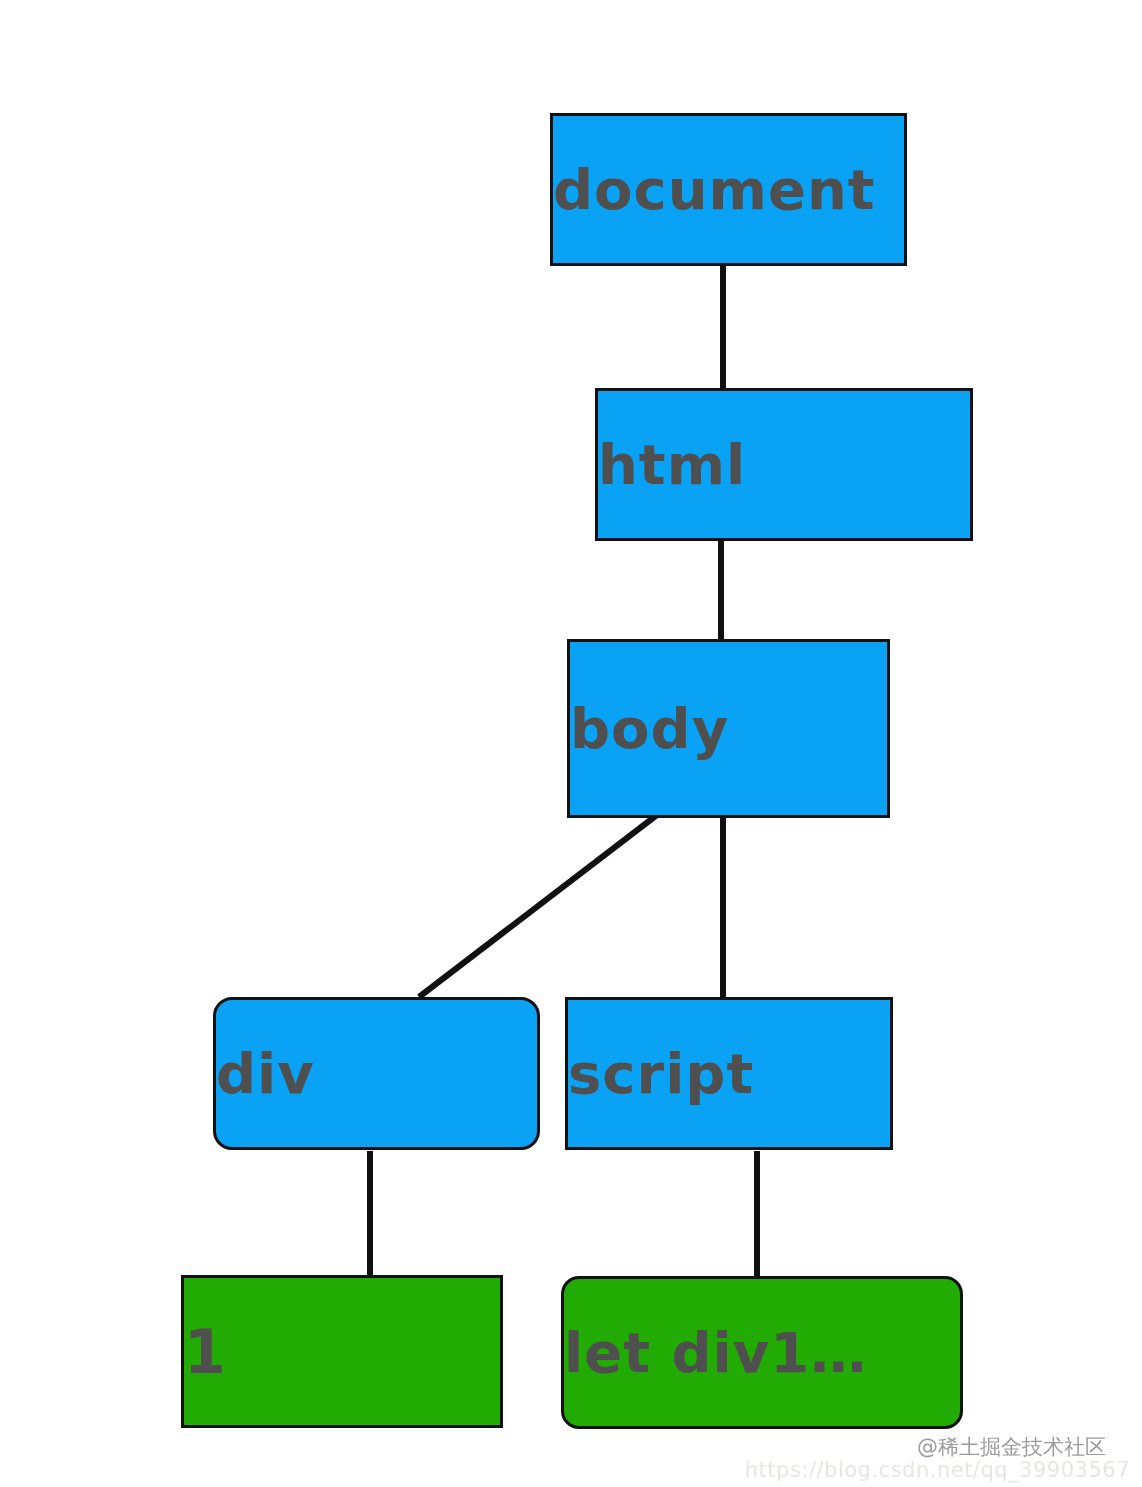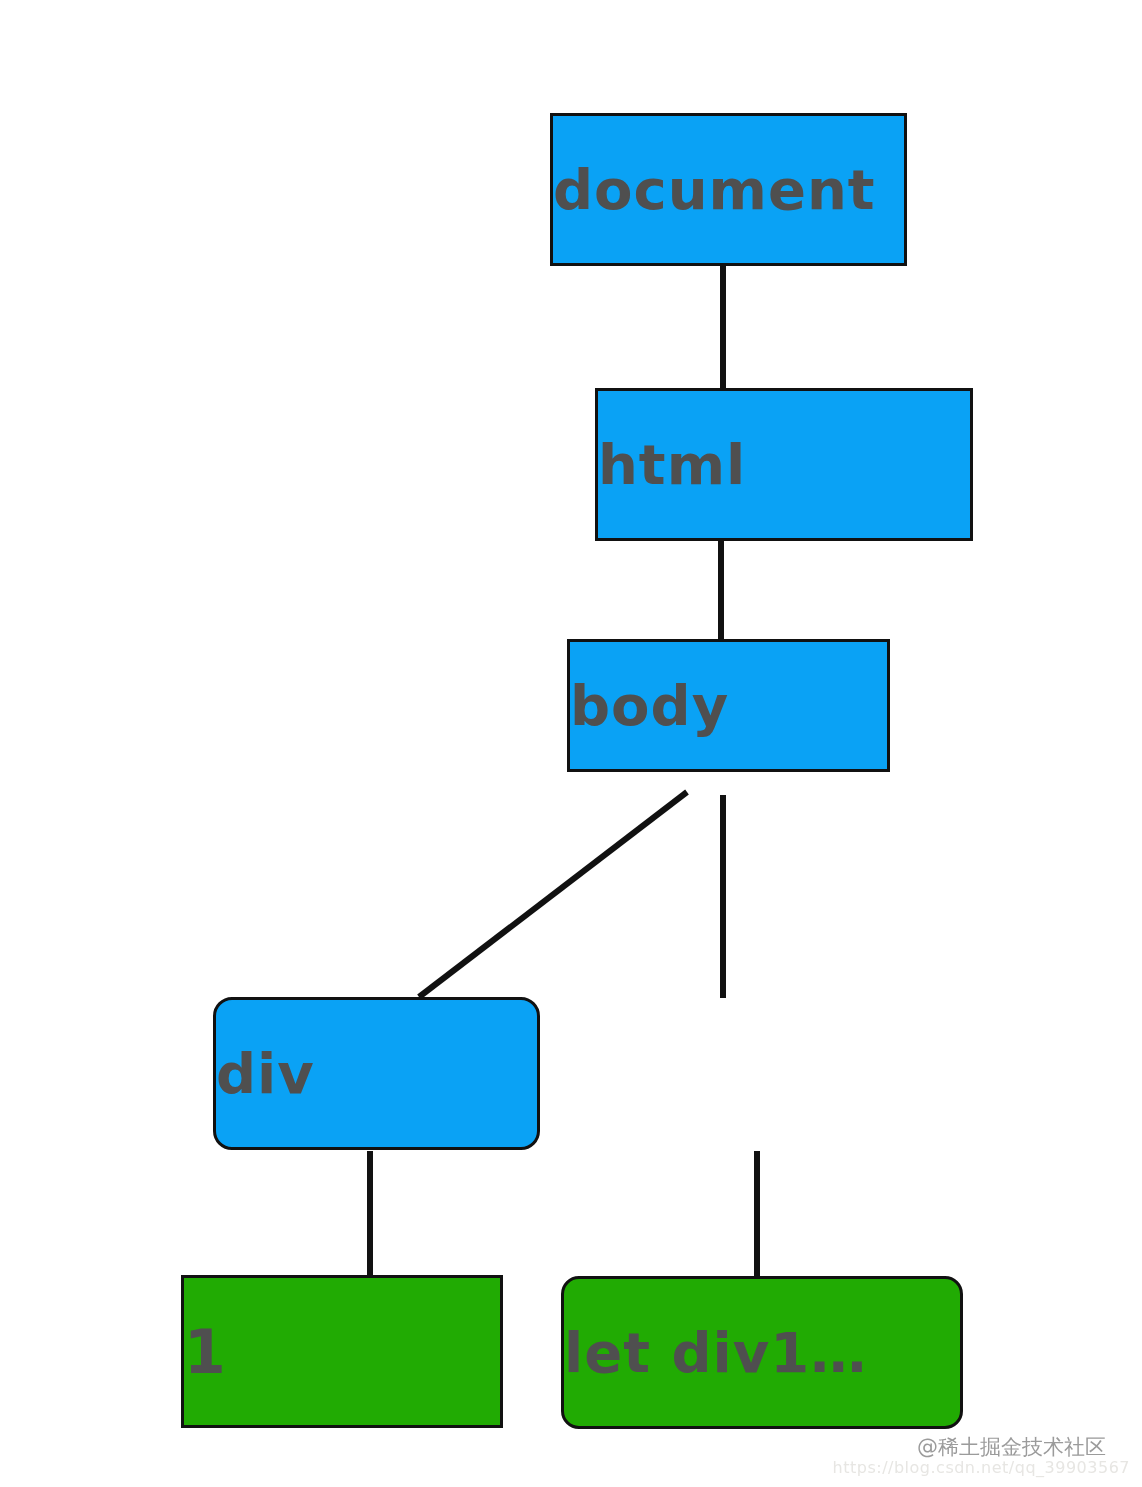--- a/index.html
+++ b/index.html
@@ -41,39 +41,39 @@
     justify-content: flex-start;
     color: var(--node-label);
     font-weight: bold;
     font-size: 56px;
     letter-spacing: 1px;
   }
   .node.element { background: var(--element-fill); }
   .node.textnode { background: var(--text-fill); }
   .node-document { left: 550px; top: 113px; width: 357px; height: 153px; }
   .node-html     { left: 567px; top: 388px; width: 378px; height: 153px; margin-left: 28px; }
-  .node-body     { left: 567px; top: 639px; width: 323px; height: 133px; }
+  .node-body     { left: 567px; top: 639px; width: 323px; height: 179px; }
   .node-div      { left: 213px; top: 997px; width: 327px; height: 153px; border-radius: 19px; }
   .node-script   { left: 565px; top: 997px; width: 328px; height: 153px; }
   .node-text1    { left: 181px; top: 1275px; width: 322px; height: 153px; font-size: 60px; }
   .node-text2    { left: 561px; top: 1276px; width: 402px; height: 153px; border-radius: 18px; }
   .watermark-line1 {
     position: absolute;
     top: 1433px;
     right: 36px;
     color: var(--wm1);
     font-size: 21px;
     white-space: nowrap;
   }
   .watermark-line2 {
     position: absolute;
     top: 1458px;
     right: 12px;
     color: var(--wm2);
-    font-size: 16px;
+    font-size: 21px;
     letter-spacing: 0.5px;
     white-space: nowrap;
   }
 </style>
 </head>
 <body>
 
 <div class="canvas">
 
   <svg class="edges" viewBox="0 0 1142 1487" xmlns="http://www.w3.org/2000/svg">
@@ -94,20 +94,23 @@
   </div>
 
   <div class="node element node-body">
     <span>body</span>
   </div>
 
   <div class="node element node-div">
     <span>div</span>
   </div>
 
+  <div class="node element node-script">
+    <span>script</span>
+  </div>
 
   <div class="node textnode node-text1">
     <span>1</span>
   </div>
 
   <div class="node textnode node-text2">
     <span>let div1…</span>
   </div>
 
   <div class="watermark-line1">@稀土掘金技术社区</div>

